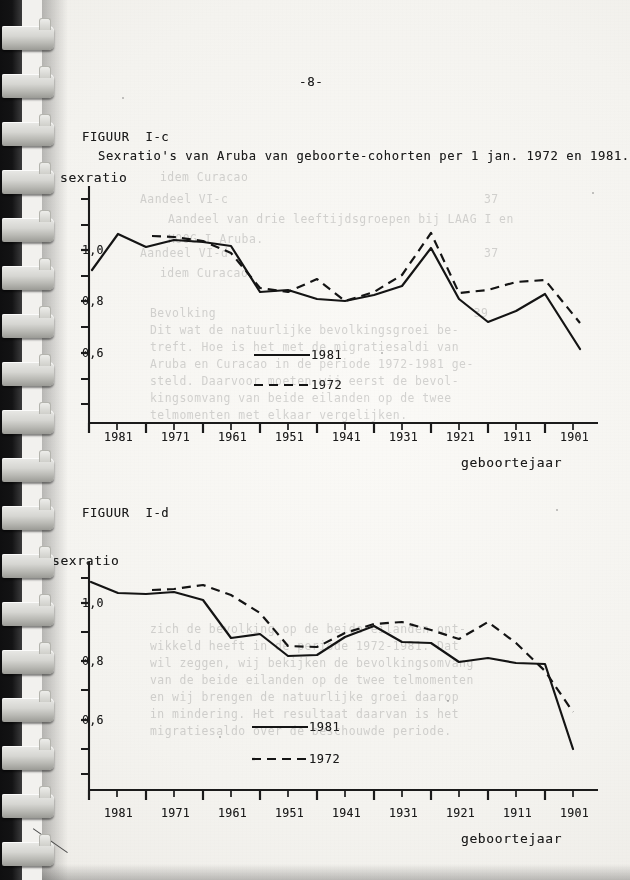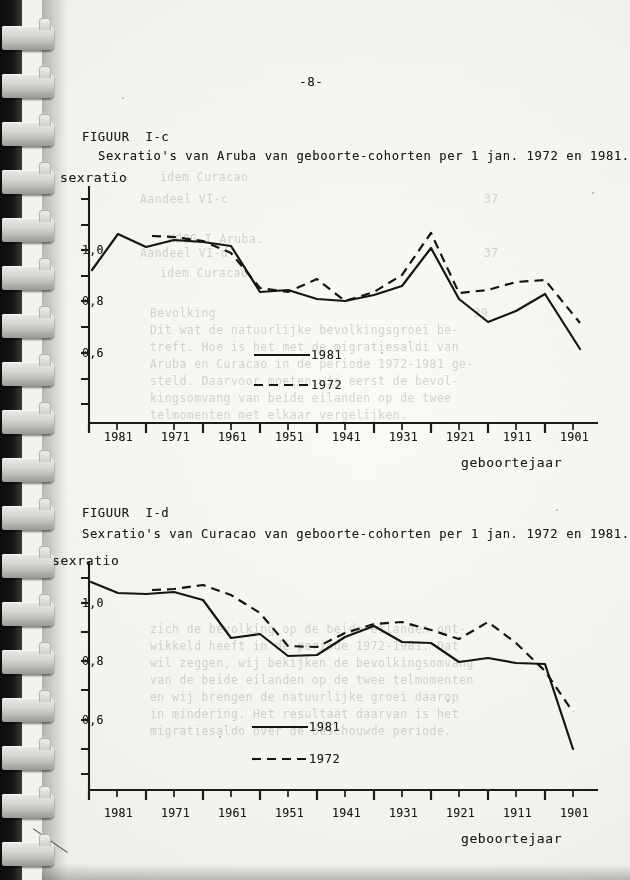--- a/index.html
+++ b/index.html
@@ -144,20 +144,21 @@
     <div class="coil" style="top:650px"></div>
     <div class="coil" style="top:698px"></div>
     <div class="coil" style="top:746px"></div>
     <div class="coil" style="top:794px"></div>
     <div class="coil" style="top:842px"></div>
   </div>
 
   <div class="ghost" style="left:160px; top:170px;">idem Curacao</div>
   <div class="ghost" style="left:140px; top:192px;">Aandeel VI-c</div>
   <div class="ghost" style="left:484px; top:192px;">37</div>
+  <div class="ghost" style="left:168px; top:212px;">Aandeel van drie leeftijdsgroepen bij LAAG I en</div>
   <div class="ghost" style="left:168px; top:232px;">HOOG I Aruba.</div>
   <div class="ghost" style="left:140px; top:246px;">Aandeel VI-d</div>
   <div class="ghost" style="left:484px; top:246px;">37</div>
   <div class="ghost" style="left:160px; top:266px;">idem Curacao</div>
 
   <div class="ghost" style="left:150px; top:288px; line-height:17px;">
 Bevolking                                   39
 Dit wat de natuurlijke bevolkingsgroei be-
 treft. Hoe is het met de migratiesaldi van
 Aruba en Curacao in de periode 1972-1981 ge-
@@ -241,21 +242,20 @@
   <div class="typed ticklabel" style="left:416px; top:430px;">1921</div>
   <div class="typed ticklabel" style="left:473px; top:430px;">1911</div>
   <div class="typed ticklabel" style="left:530px; top:430px;">1901</div>
 
   <div class="typed axlabel" style="left:461px; top:455px;">geboortejaar</div>
 
   <div class="typed legendlabel" style="left:311px; top:348px;">1981</div>
   <div class="typed legendlabel" style="left:311px; top:378px;">1972</div>
 
   <div class="typed figlabel" style="left:82px; top:506px;">FIGUUR  I-d</div>
-  <div class="typed figtitle" style="left:82px; top:527px;">Sexratio's van Curacao van geboorte-cohorten per 1 jan. 1972 en 1981.</div>
   <div class="typed axlabel" style="left:52px; top:553px;">sexratio</div>
 
   <svg class="chart-svg" width="540" height="250" viewBox="0 0 540 250" style="left:60px; top:560px;">
 
     <line x1="29" y1="2" x2="29" y2="230" stroke="#1b1b1b" stroke-width="2.1"></line>
     <line x1="29" y1="230" x2="538" y2="230" stroke="#1b1b1b" stroke-width="1.9"></line>
 
     <g stroke="#1b1b1b">
       <line x1="21" y1="18" x2="29" y2="18" stroke-width="2"></line>
       <line x1="21" y1="43" x2="29" y2="43" stroke-width="2.2"></line>

